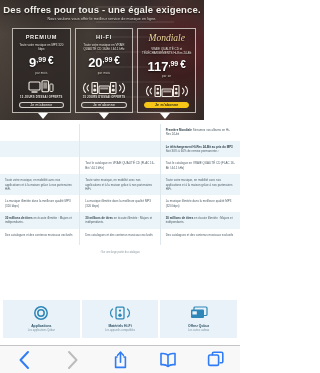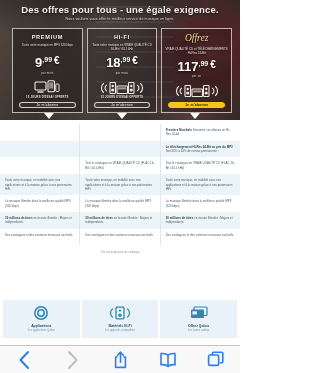--- a/index.html
+++ b/index.html
@@ -7,21 +7,21 @@
     width: 240px; height: 373px;
     font-family: "Liberation Sans", sans-serif;
     background: #ffffff;
     overflow: hidden;
   }
   .page { position: relative; width: 240px; height: 373px; }
 
   
   .hero {
     position: relative;
-    width: 240px; height: 120px;
+    width: 204px; height: 120px;
     overflow: hidden;
     background: #3a3330;
   }
   .hero-photo {
     position: absolute; inset: 0;
     background:
       radial-gradient(circle at 88% 45%, #8e3a3f 0%, #6d2b31 12%, rgba(80,40,42,0) 30%),
       radial-gradient(circle at 22% 60%, #6a5b52 0%, rgba(70,60,55,0) 34%),
       linear-gradient(100deg, #6b5f56 0%, #4e4540 22%, #6e6159 42%, #57494a 62%, #7d5a54 80%, #4a3b36 100%);
   }
@@ -178,21 +178,21 @@
           </svg>
         </div>
         <div class="card-trial">15 JOURS D'ESSAI OFFERTS</div>
         <div class="sub-btn">Je m'abonne</div>
       </div>
 
       <div class="card hifi">
         <div class="card-name">HI-FI</div>
         <div class="card-desc">Toute votre musique en VRAIE QUALITÉ CD 16-Bit / 44.1 kHz</div>
         <div class="card-price">
-          <span>18</span>
+          <span>20</span>
           <span class="cents">,99</span>
           <span class="cur">€</span>
         </div>
         <div class="card-period">par mois</div>
         <div class="card-icon">
           <svg width="48" height="16" viewBox="0 0 48 16">
             <g fill="none" stroke="#efeae2" stroke-width="1.1" stroke-linecap="round">
               <path d="M5.5 3.5a6 6 0 0 0 0 9"></path>
                 <path d="M8.5 5.2a3.4 3.4 0 0 0 0 5.6"></path>
               <path d="M42.5 3.5a6 6 0 0 1 0 9"></path>
@@ -206,21 +206,21 @@
               <circle cx="33.25" cy="10" r="1.6" fill="#efeae2"></circle>
             <rect x="19" y="6" width="10.5" height="7.5" rx="0.8" fill="none" stroke="#efeae2" stroke-width="1.1"></rect>
             <rect x="20.2" y="7.4" width="8" height="2" fill="#efeae2" opacity=".6"></rect>
           </svg>
         </div>
         <div class="card-trial">15 JOURS D'ESSAI OFFERTS</div>
         <div class="sub-btn">Je m'abonne</div>
       </div>
 
       <div class="card sublime">
-        <div class="card-name script">Offrez</div>
+        <div class="card-name script">Mondiale</div>
         <div class="card-desc">VRAIE QUALITÉ CD et TÉLÉCHARGEMENTS Hi-Res 24-Bit</div>
         <div class="card-price">
           <span>117</span>
           <span class="cents">,99</span>
           <span class="cur">€</span>
         </div>
         <div class="card-period">par an</div>
         <div class="card-icon">
           <svg width="48" height="16" viewBox="0 0 48 16">
             <g fill="none" stroke="#efeae2" stroke-width="1.1" stroke-linecap="round">

